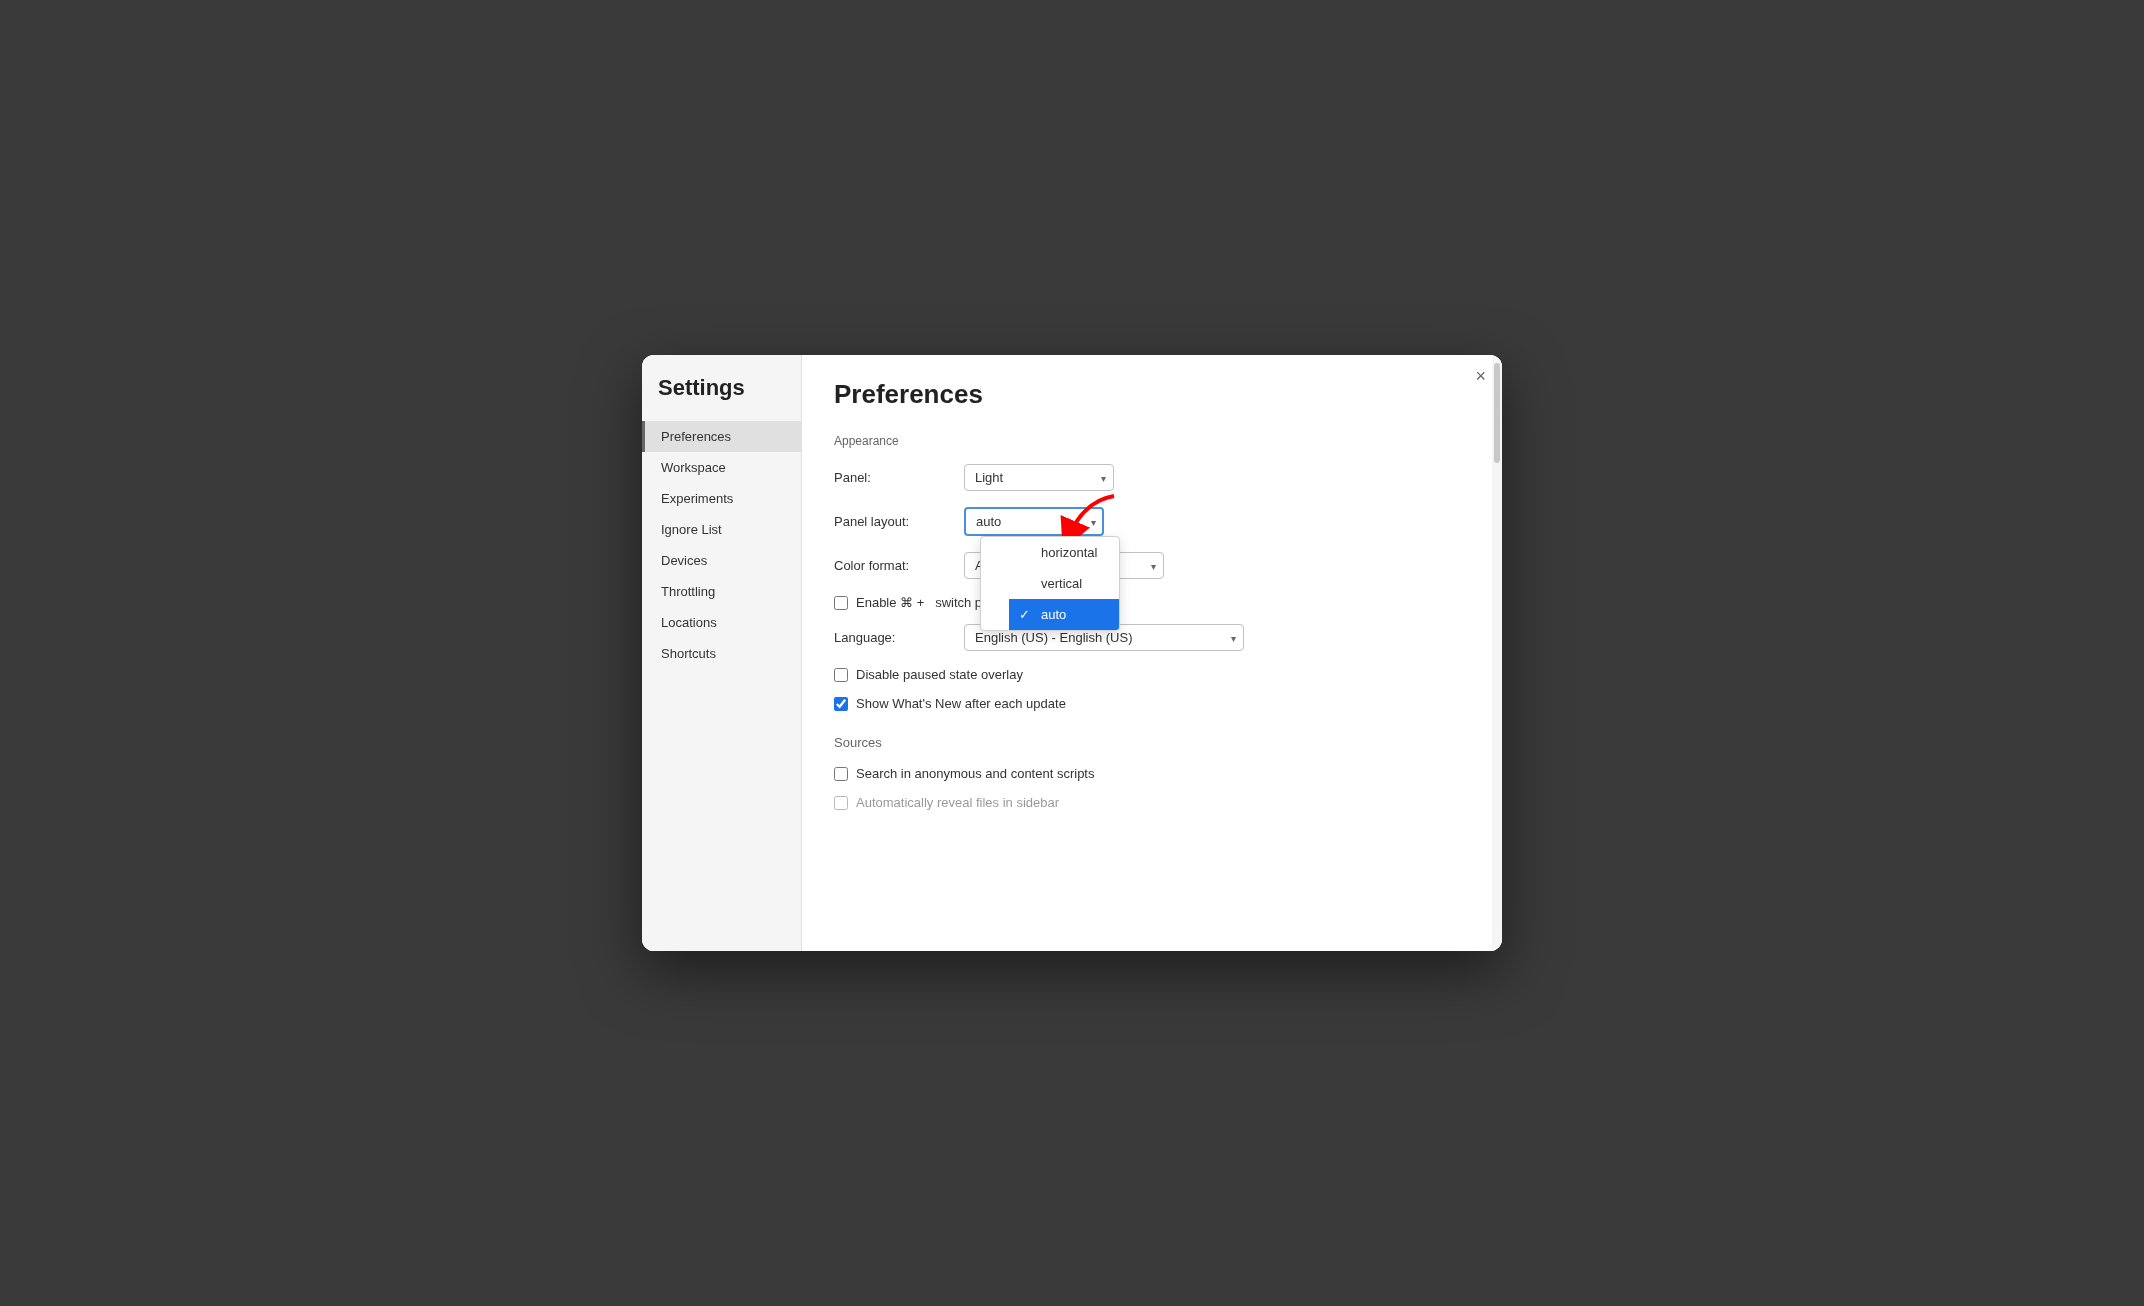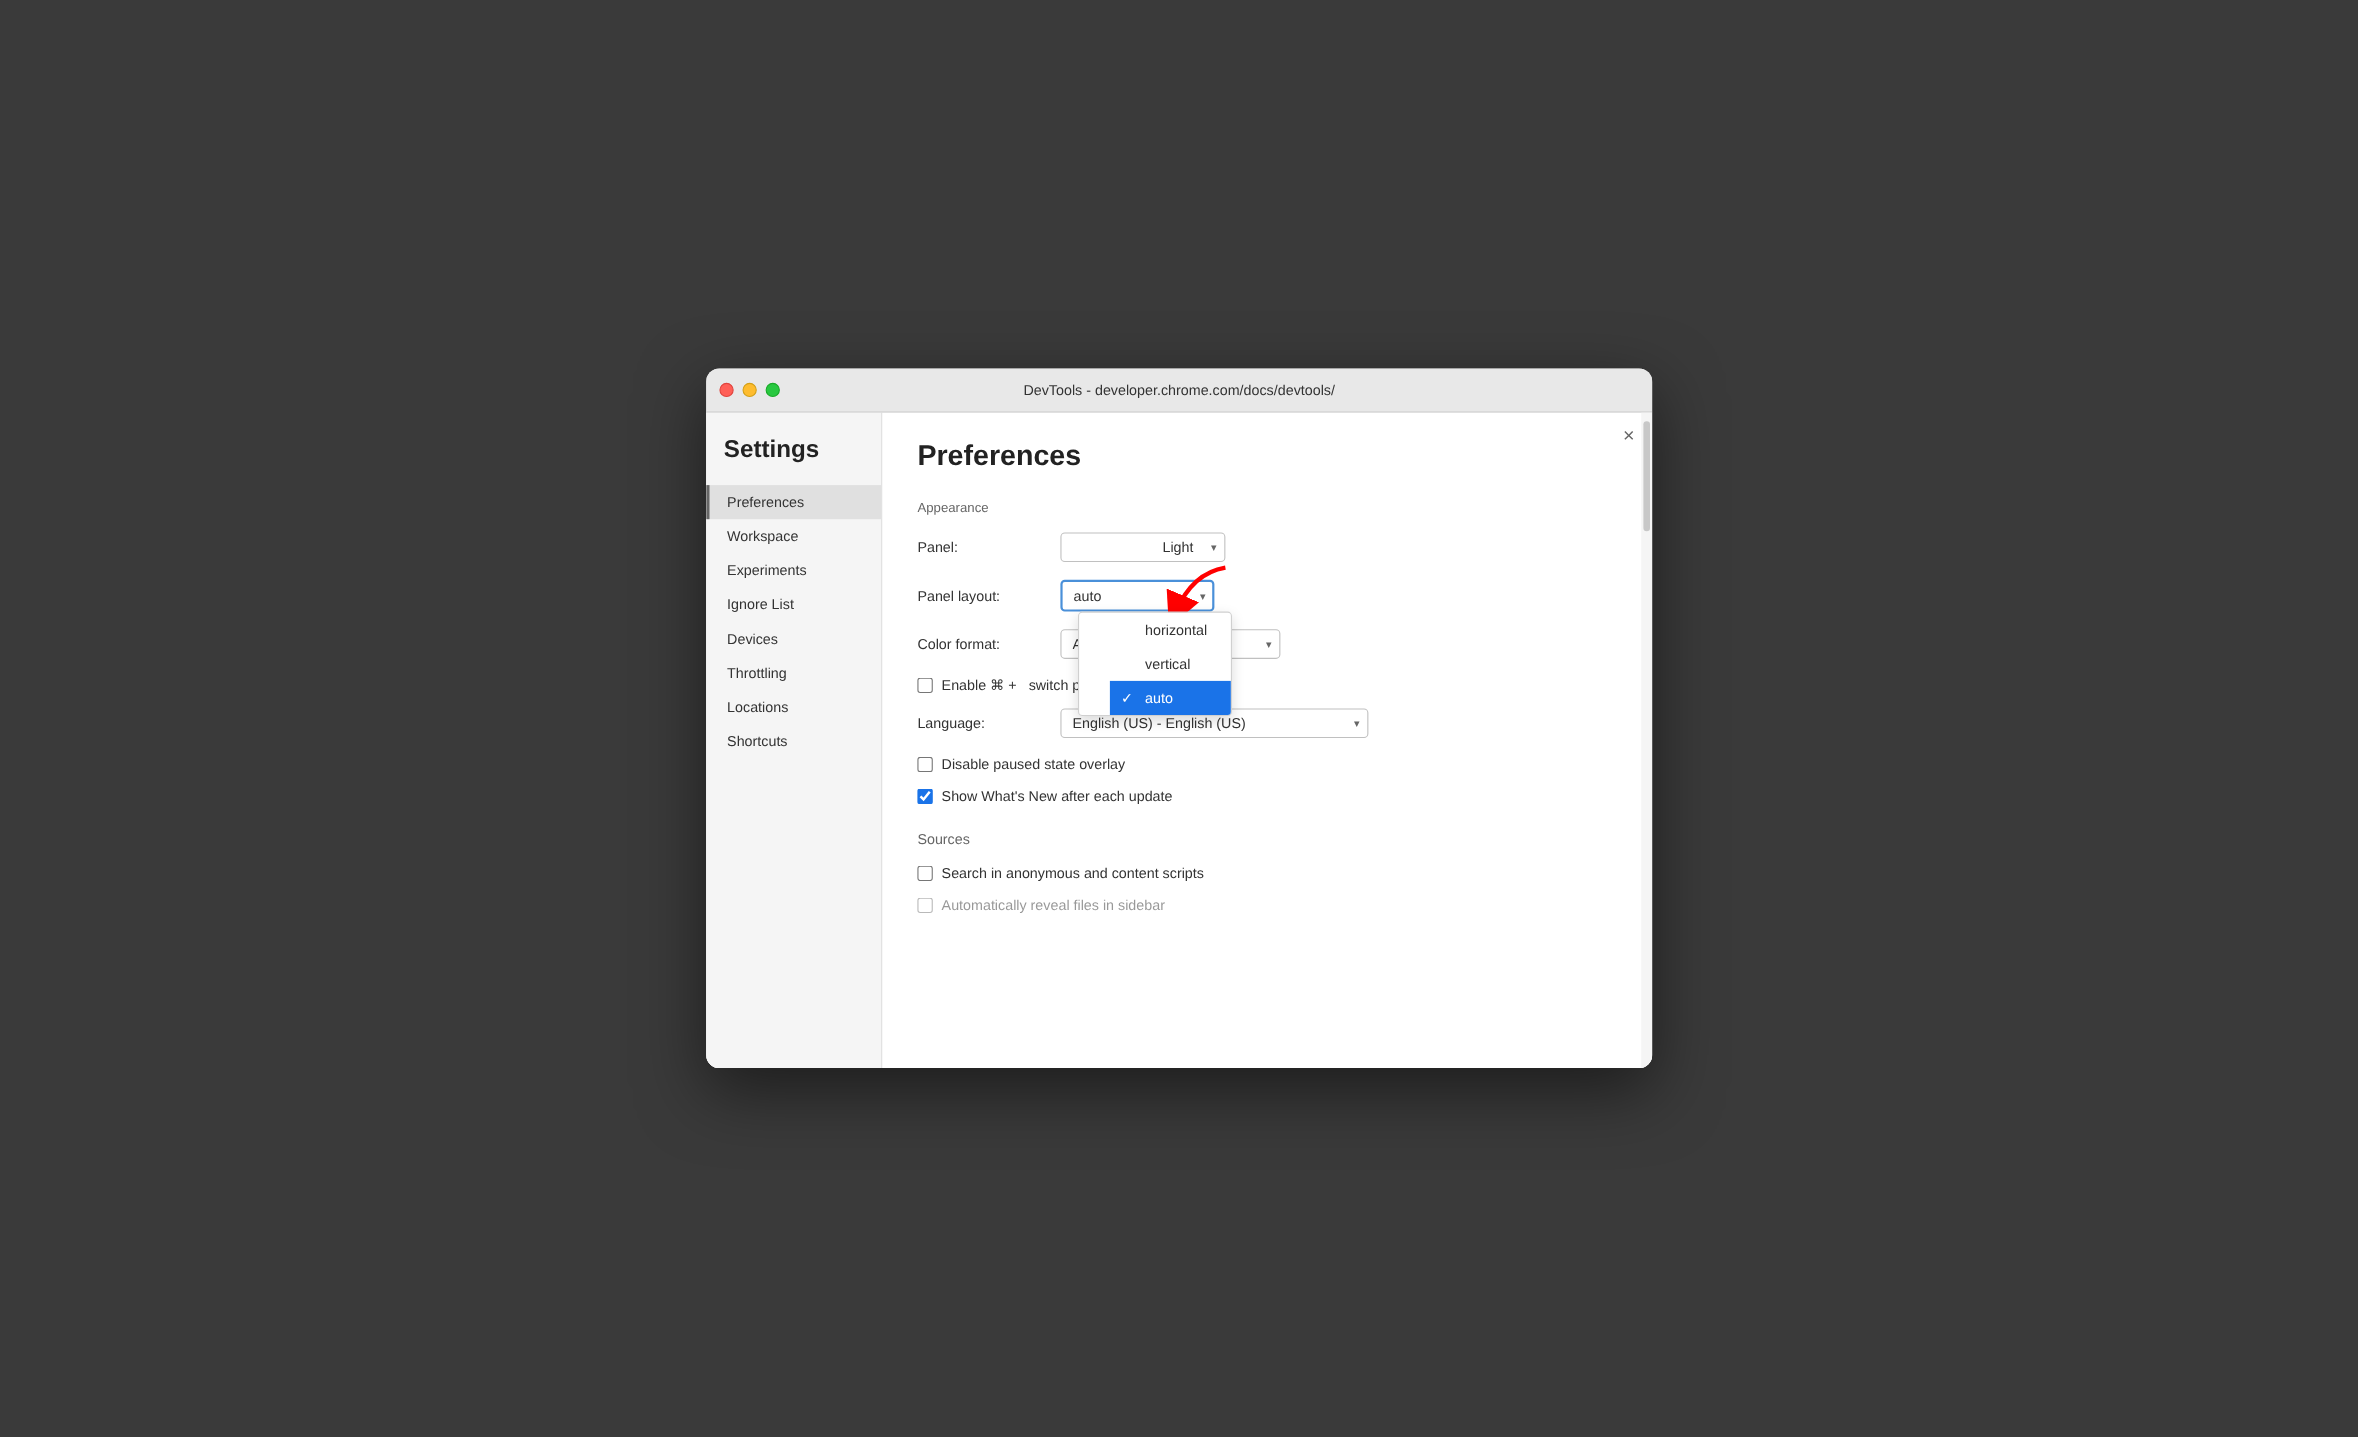--- a/index.html
+++ b/index.html
@@ -162,21 +162,21 @@
     .select-arrow {
       position: absolute;
       right: 8px;
       top: 50%;
       transform: translateY(-50%);
       pointer-events: none;
       font-size: 10px;
       color: #666;
     }
 
-    .theme-select { min-width: 140px; text-align: right; }
+    .theme-select { min-width: 140px; }
     .panel-select { min-width: 140px; border: 2px solid #4a90d9; }
     .color-select { min-width: 200px; }
     .language-select { min-width: 280px; }
 
     .dropdown-menu {
       position: absolute;
       top: 100%;
       left: 16px;
       background: #ffffff;
       border: 1px solid #d0d0d0;
@@ -240,28 +240,20 @@
 
     .panel-row-wrapper {
       position: relative;
     }
   </style>
 </head>
 <body>
 
 <div class="window">
 
-  <div class="titlebar">
-    <div class="traffic-lights">
-      <div class="traffic-light close"></div>
-      <div class="traffic-light minimize"></div>
-      <div class="traffic-light maximize"></div>
-    </div>
-    <div class="titlebar-title">DevTools - developer.chrome.com/docs/devtools/</div>
-  </div>
 
   <div class="window-content">
 
     <div class="sidebar">
       <div class="settings-title">Settings</div>
 
       <div class="sidebar-item active">
         <span>Preferences</span>
       </div>
       <div class="sidebar-item">

